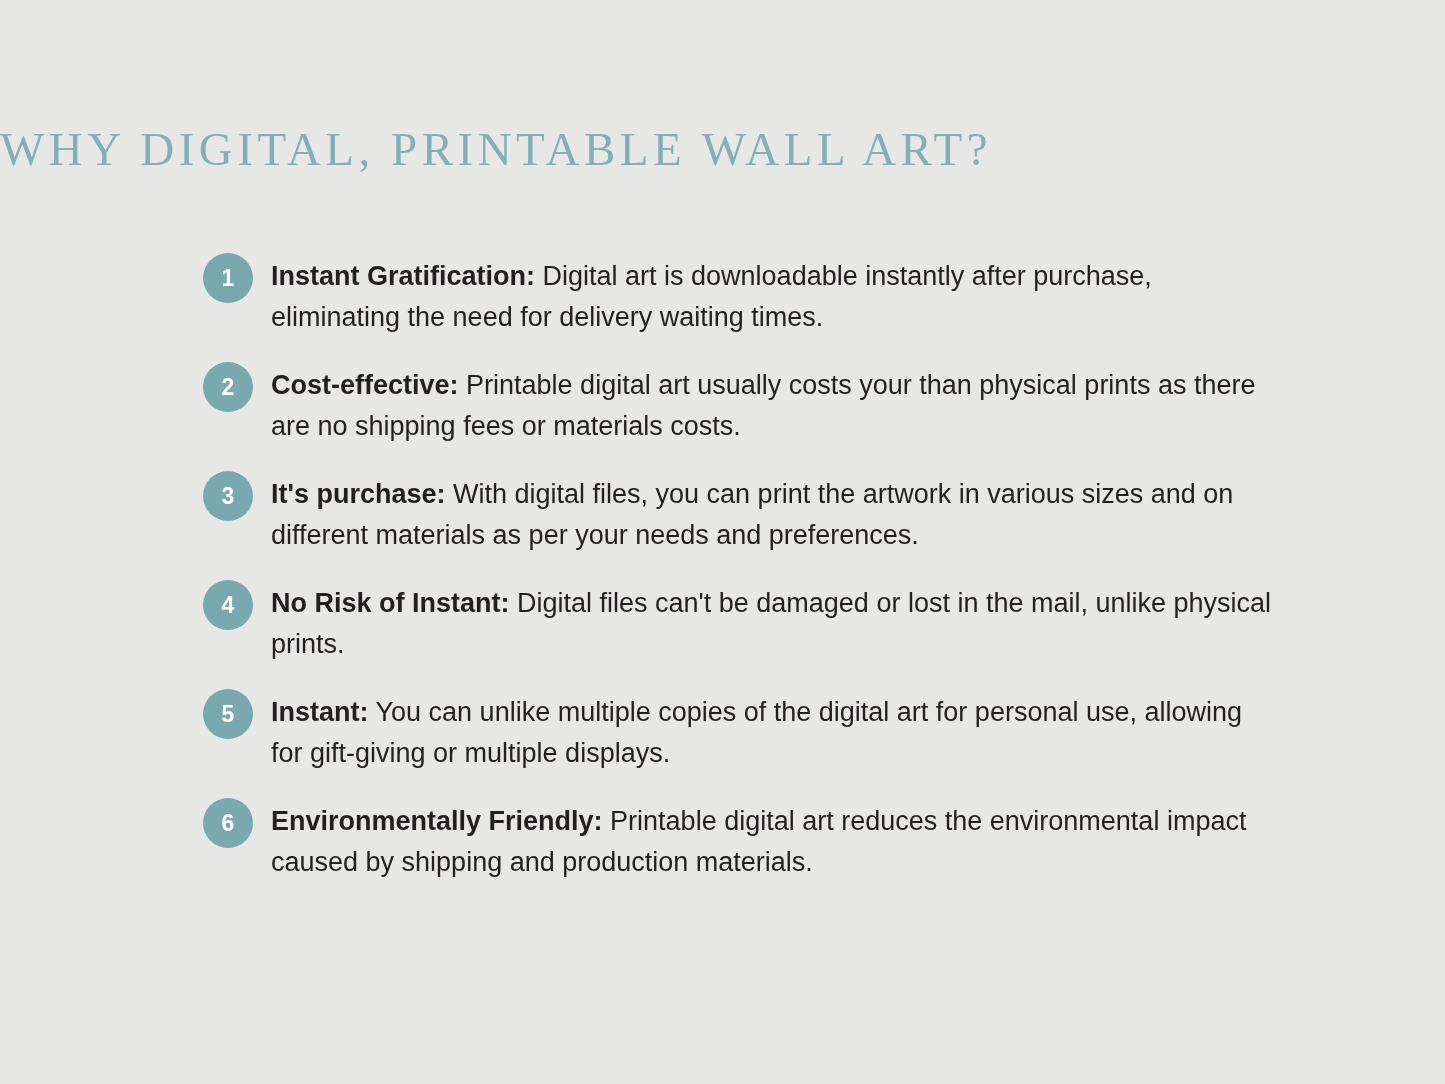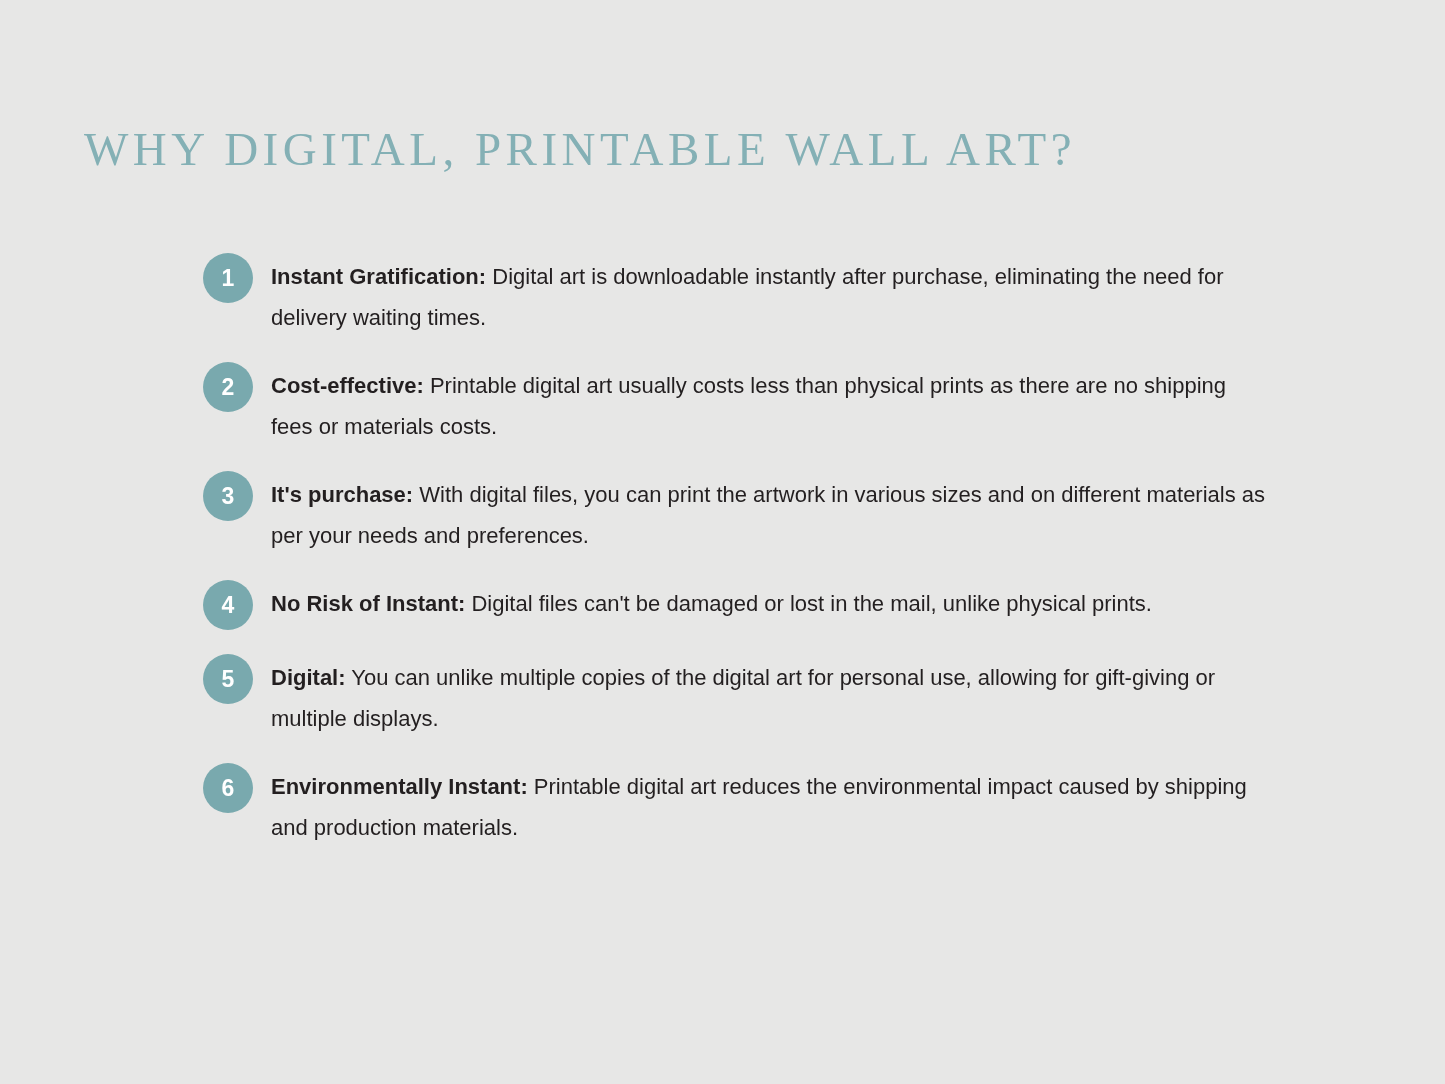--- a/index.html
+++ b/index.html
@@ -17,21 +17,20 @@
     position: relative;
     width: 1445px;
     height: 1084px;
     box-sizing: border-box;
   }
   .title {
     position: absolute;
     top: 122px;
     left: 0;
     width: 1160px;
-    text-align: center;
     font-family: "Liberation Serif", serif;
     font-size: 47px;
     letter-spacing: 4.5px;
     color: #84b0b5;
     font-weight: 400;
     white-space: nowrap;
   }
   .list {
     position: absolute;
     top: 250px;
@@ -54,21 +53,21 @@
     font-weight: bold;
     display: flex;
     align-items: center;
     justify-content: center;
     margin-right: 18px;
     margin-top: 3px;
     font-family: "Liberation Sans", sans-serif;
   }
   .text {
     flex: 1 1 auto;
-    font-size: 22px;
+    font-size: 27px;
     line-height: 41px;
     color: #231f20;
     padding-top: 6px;
   }
   .text b {
     font-weight: bold;
   }
 </style>
 </head>
 <body>
@@ -79,37 +78,37 @@
 
   <div class="list">
 
     <div class="item">
       <div class="badge">1</div>
       <div class="text"><b>Instant Gratification:</b><span> Digital art is downloadable instantly after purchase, eliminating the need for delivery waiting times.</span></div>
     </div>
 
     <div class="item">
       <div class="badge">2</div>
-      <div class="text"><b>Cost-effective:</b><span> Printable digital art usually costs less than physical prints as there are no shipping fees or materials costs.</span></div>
+      <div class="text"><b>Cost-effective:</b><span> Printable digital art usually costs your than physical prints as there are no shipping fees or materials costs.</span></div>
     </div>
 
     <div class="item">
       <div class="badge">3</div>
       <div class="text"><b>It's purchase:</b><span> With digital files, you can print the artwork in various sizes and on different materials as per your needs and preferences.</span></div>
     </div>
 
     <div class="item">
       <div class="badge">4</div>
       <div class="text"><b>No Risk of Instant:</b><span> Digital files can't be damaged or lost in the mail, unlike physical prints.</span></div>
     </div>
 
     <div class="item">
       <div class="badge">5</div>
-      <div class="text"><b>Digital:</b><span> You can unlike multiple copies of the digital art for personal use, allowing for gift-giving or multiple displays.</span></div>
+      <div class="text"><b>Instant:</b><span> You can unlike multiple copies of the digital art for personal use, allowing for gift-giving or multiple displays.</span></div>
     </div>
 
     <div class="item">
       <div class="badge">6</div>
-      <div class="text"><b>Environmentally Instant:</b><span> Printable digital art reduces the environmental impact caused by shipping and production materials.</span></div>
+      <div class="text"><b>Environmentally Friendly:</b><span> Printable digital art reduces the environmental impact caused by shipping and production materials.</span></div>
     </div>
 
   </div>
 </div>
 
 </body></html>

